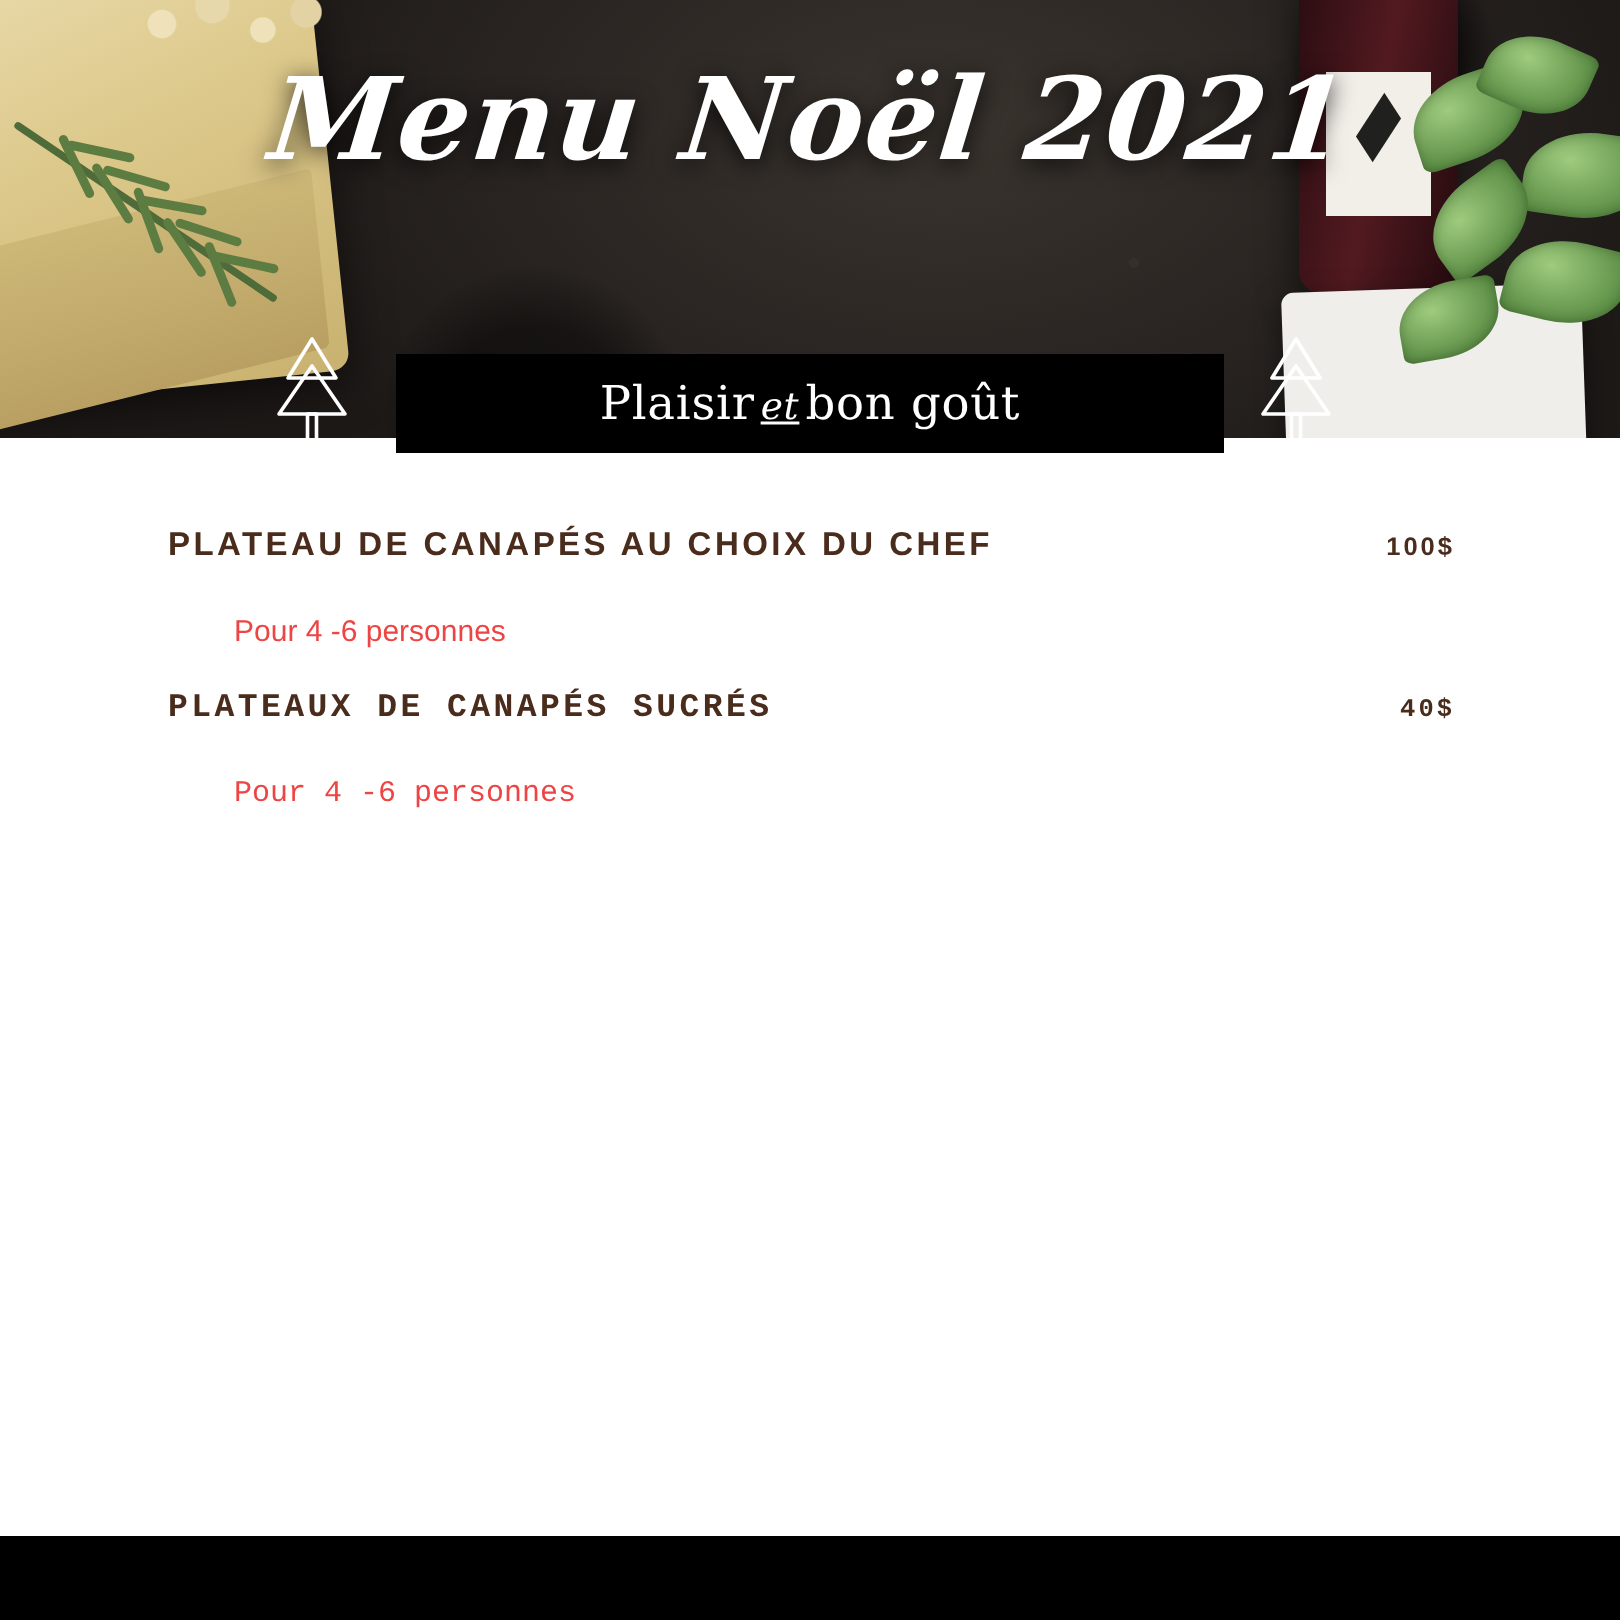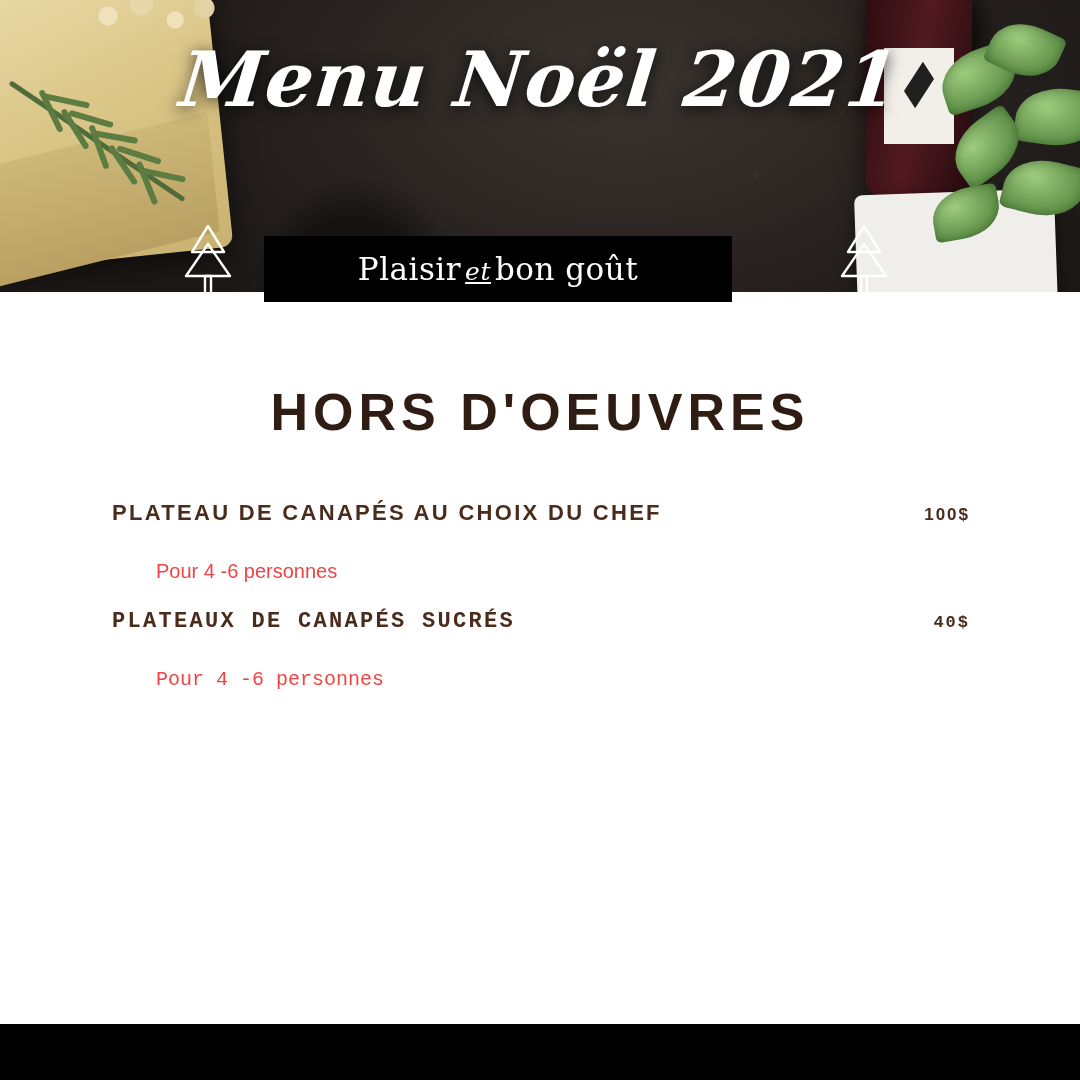--- a/index.html
+++ b/index.html
@@ -185,21 +185,21 @@
     text-shadow: 0 3px 16px rgba(0,0,0,.75);
     z-index: 6;
     transform: skewX(-6deg);
   }
 
   
   .brand-plate {
     position: absolute;
     left: 264px;
     top: 236px;
-    width: 468px;
+    width: 552px;
     height: 66px;
     background: #000000;
     z-index: 8;
     display: flex;
     align-items: center;
     justify-content: center;
   }
   .brand-text {
     font-family: "DejaVu Serif", serif;
     font-size: 31px;
@@ -357,21 +357,20 @@
       </g>
     </svg>
   </div>
 
   <div class="brand-plate">
     <div class="brand-text"><span>Plaisir</span><span class="et">et</span><span>bon goût</span></div>
   </div>
 
   <div class="body-area">
 
-    <div class="section-title">HORS D'OEUVRES</div>
 
     <div class="items">
 
       <div class="item">
         <div class="item-head">
           <div class="item-name">PLATEAU DE CANAPÉS AU CHOIX DU CHEF</div>
           <div class="item-price">100$</div>
         </div>
         <div class="item-serves">Pour 4 -6 personnes</div>
       </div>

